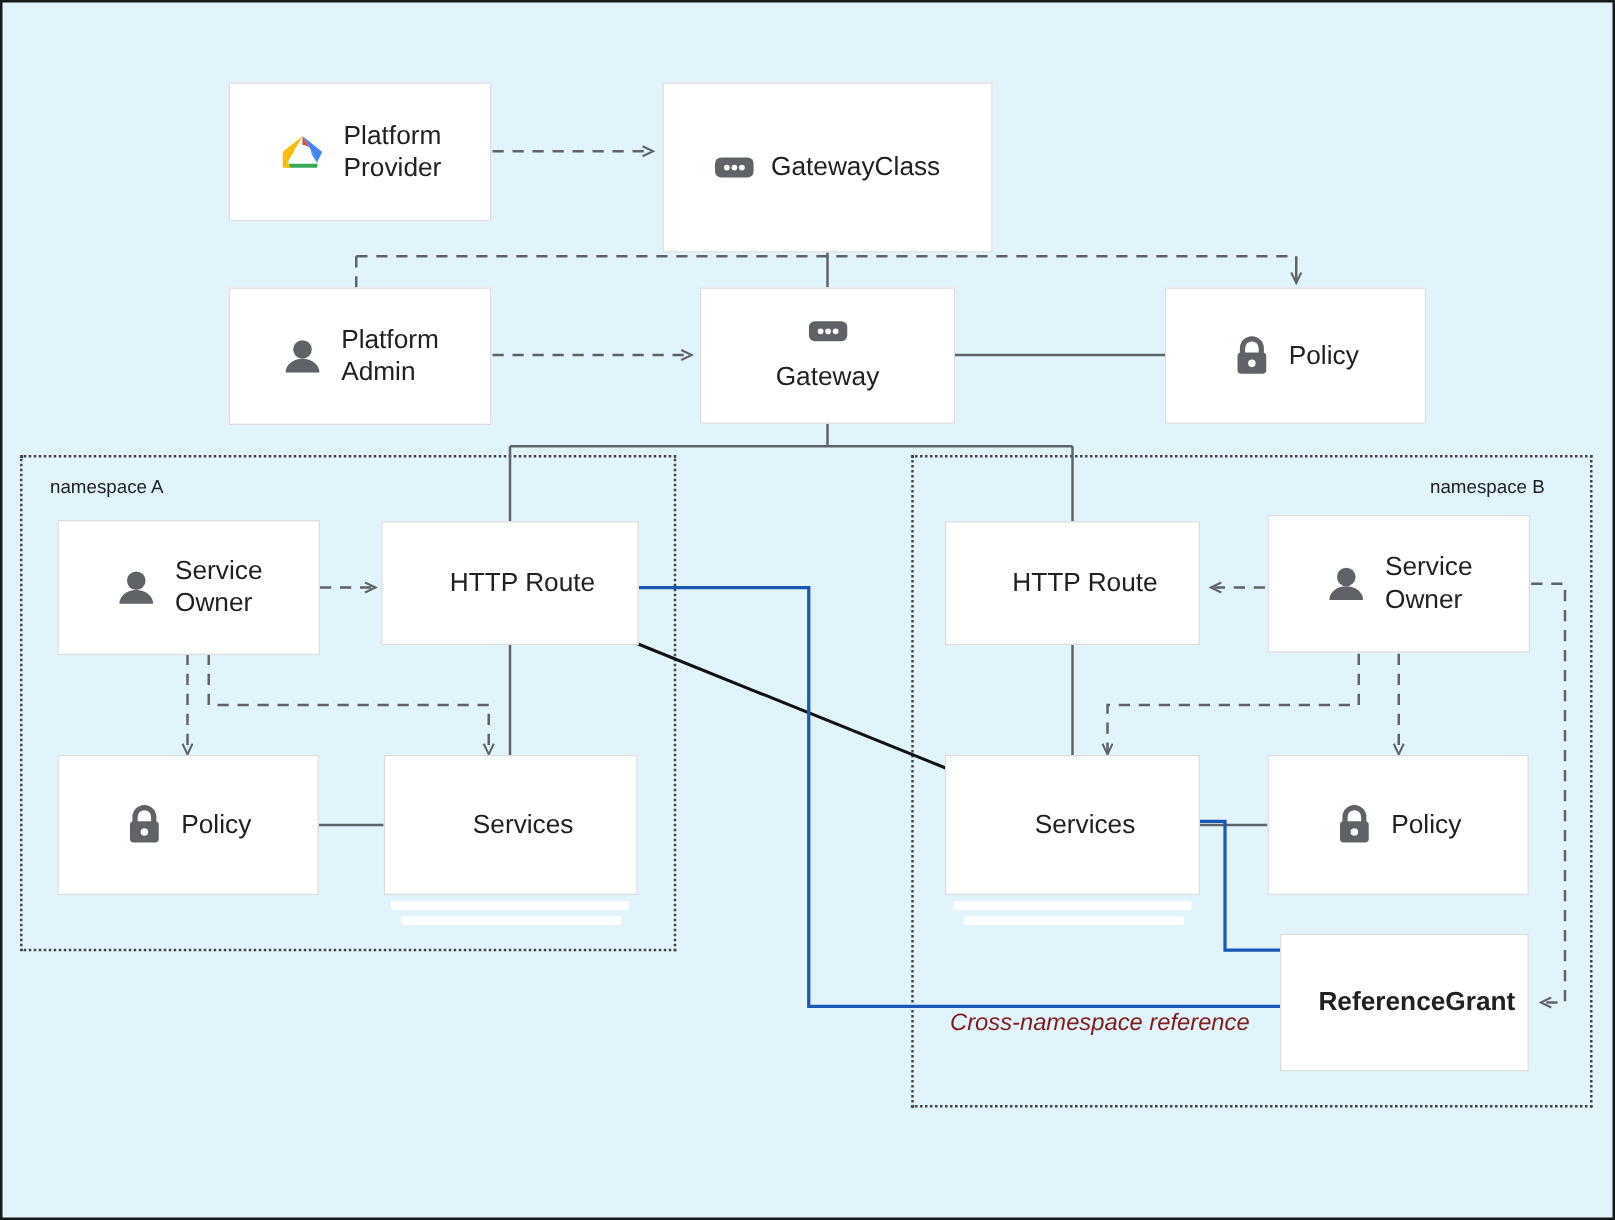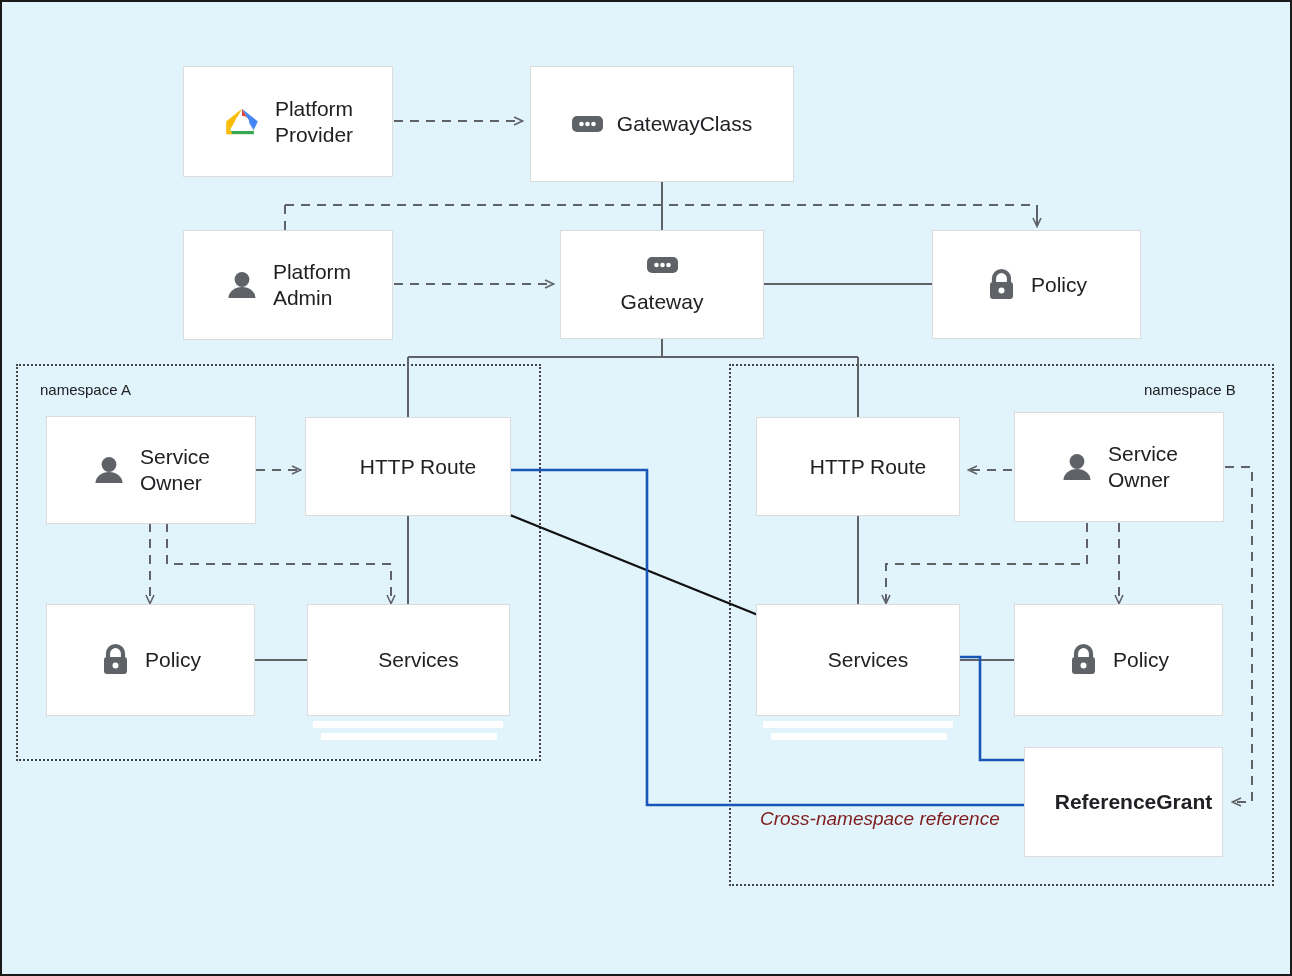--- a/index.html
+++ b/index.html
@@ -137,21 +137,21 @@
       <path d="M9 30 L39 30 L39 36 L9 36 Z" fill="#34a853"></path>
       <path d="M4 20 L9 30 L12 36 L4 36 Z" fill="#fbbc05"></path>
       <circle cx="24" cy="22" r="9" fill="#ffffff"></circle>
       <path d="M24 13 a9 9 0 0 1 9 9 l-18 0 a9 9 0 0 1 9 -9 Z" fill="#ffffff"></path>
       <path d="M15 22 a9 9 0 0 1 18 0 l6 10 l-30 0 Z" fill="#ffffff"></path>
     </svg>
     <span class="lbl">Platform
 Provider</span>
   </div>
 
-  <div class="node" style="left:528px;top:64px;width:264px;height:116px;">
+  <div class="node" style="left:528px;top:64px;width:264px;height:136px;">
     <svg class="icon" width="31" height="20" viewBox="0 0 31 20">
       <rect x="0" y="2" width="31" height="16" rx="5" fill="#5f6368"></rect>
       <circle cx="9.5" cy="10" r="2.3" fill="#ffffff"></circle>
       <circle cx="15.5" cy="10" r="2.3" fill="#ffffff"></circle>
       <circle cx="21.5" cy="10" r="2.3" fill="#ffffff"></circle>
     </svg>
     <span class="lbl">GatewayClass</span>
   </div>
 
   <div class="node" style="left:181px;top:228px;width:210px;height:110px;">

